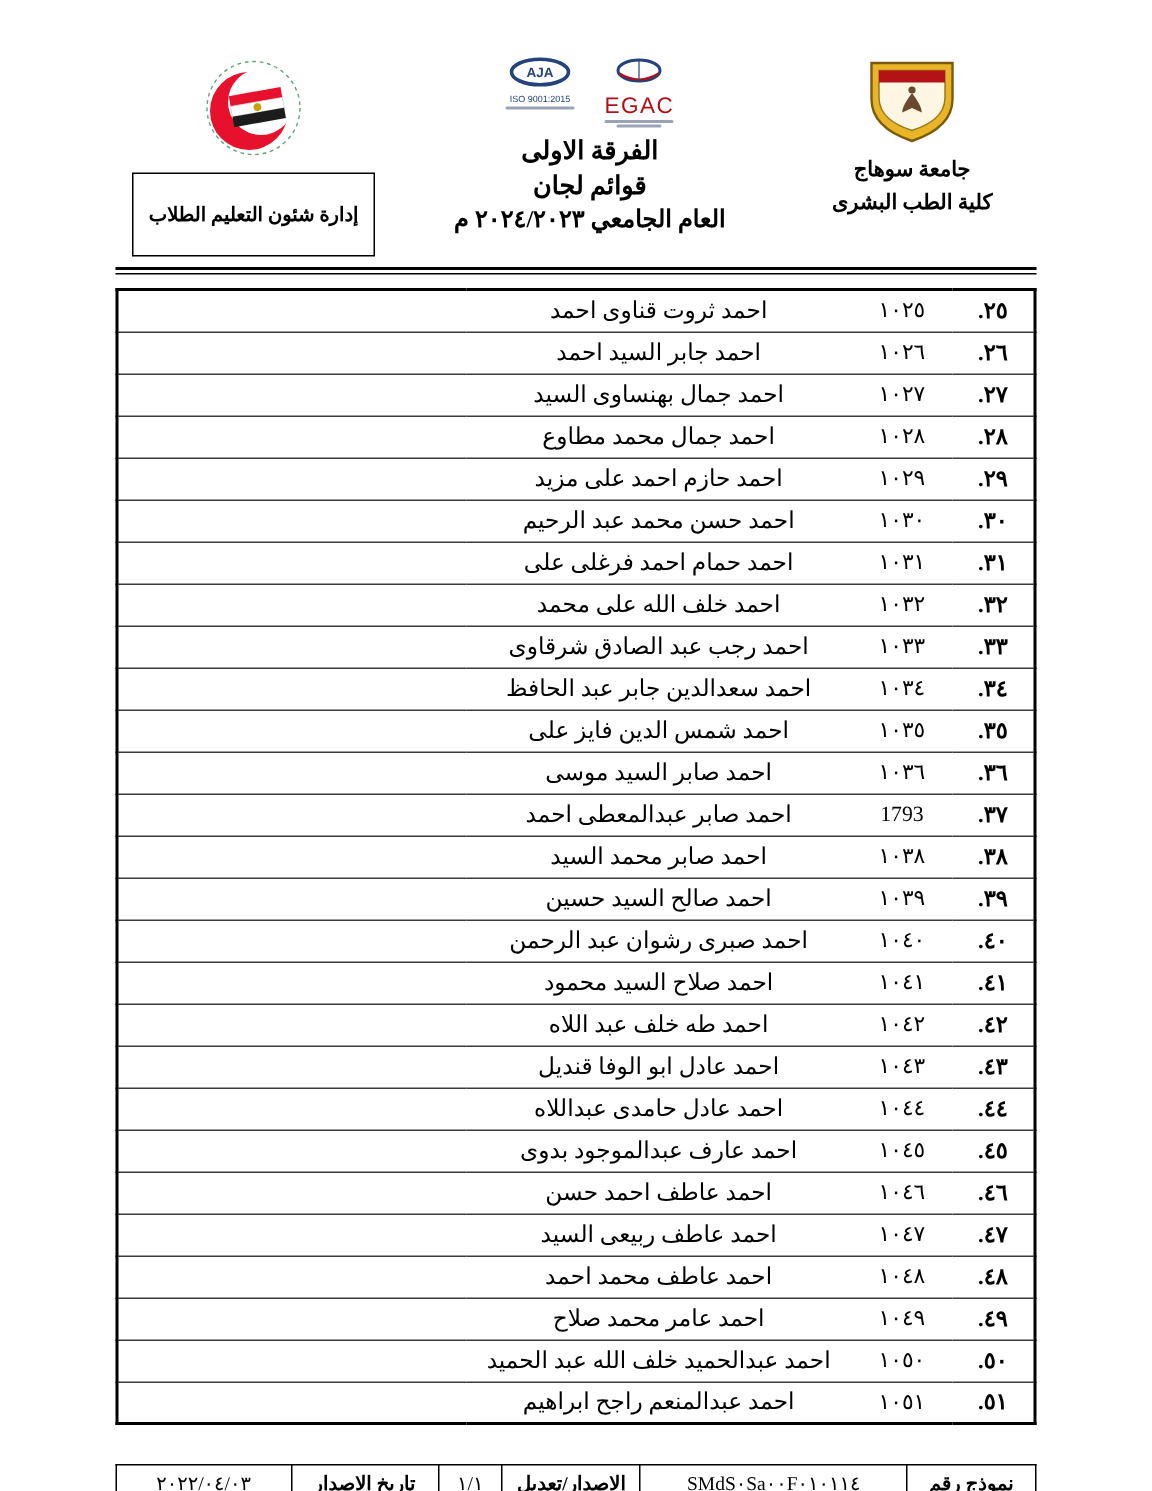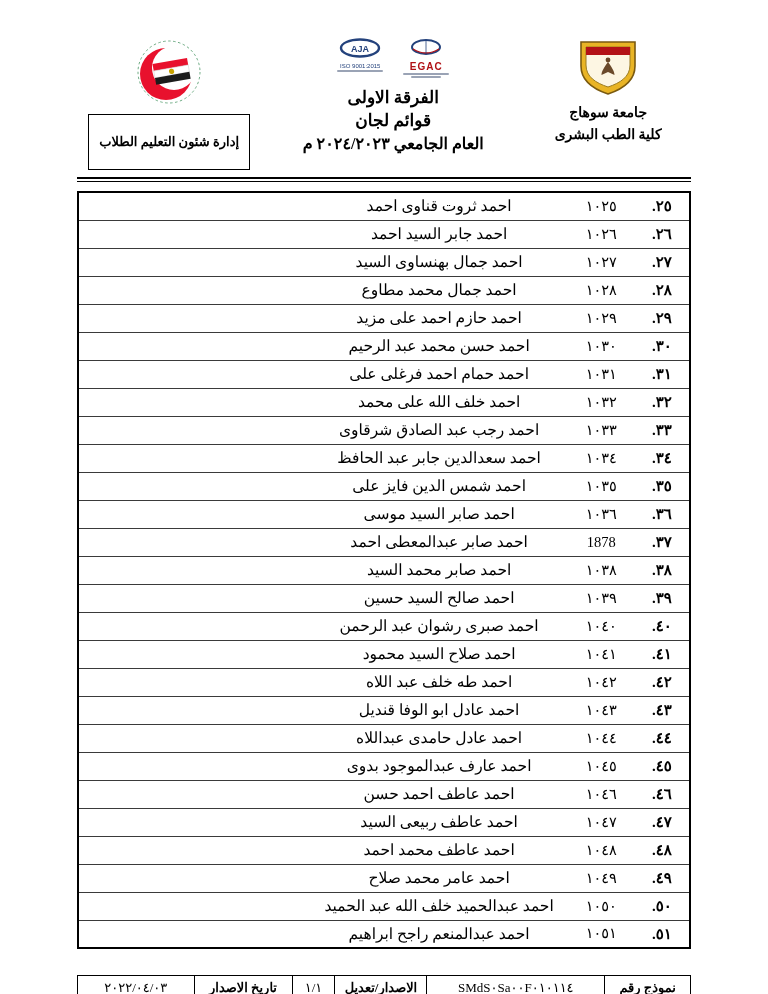--- a/index.html
+++ b/index.html
@@ -14,21 +14,21 @@
   
   .header { display:flex; align-items:flex-start; width:100%; }
   .u-block { width:27%; text-align:center; padding-top:4px; }
   .c-block { width:43%; text-align:center; }
   .a-block { width:30%; text-align:center; }
 
   .u-text { font-weight:bold; font-size:14px; line-height:19px; margin-top:3px; }
 
   .cert-row { display:flex; justify-content:center; gap:20px; align-items:flex-start; margin-top:2px; min-height:44px; }
   .cert-box { display:flex; flex-direction:column; align-items:center; gap:1px; }
-  .cert-name { font-size:10px; font-weight:bold; color:#b01116; font-family:"Liberation Sans",sans-serif; letter-spacing:1px; }
+  .cert-name { font-size:15px; font-weight:normal; color:#b01116; font-family:"Liberation Sans",sans-serif; letter-spacing:1px; }
   .cert-line { font-size:6px; color:#24427c; font-family:"Liberation Sans",sans-serif; }
   .bar { width:46px; height:2px; background:#9aa3b5; border-radius:1px; }
   .bar.short { width:30px; }
 
   .titles { margin-top:4px; }
   .title-line { font-weight:bold; font-size:17px; line-height:23px; }
   .title-line.small { font-size:16px; }
 
   .admin-logo { margin-top:2px; }
   .admin-box {
@@ -210,21 +210,21 @@
           <td class="c-empty"></td>
         </tr>
         <tr>
           <td class="c-num">٣٦.</td>
           <td class="c-id">١٠٣٦</td>
           <td class="c-name">احمد صابر السيد موسى</td>
           <td class="c-empty"></td>
         </tr>
         <tr>
           <td class="c-num">٣٧.</td>
-          <td class="c-id">1878</td>
+          <td class="c-id">1793</td>
           <td class="c-name">احمد صابر عبدالمعطى احمد</td>
           <td class="c-empty"></td>
         </tr>
         <tr>
           <td class="c-num">٣٨.</td>
           <td class="c-id">١٠٣٨</td>
           <td class="c-name">احمد صابر محمد السيد</td>
           <td class="c-empty"></td>
         </tr>
         <tr>

